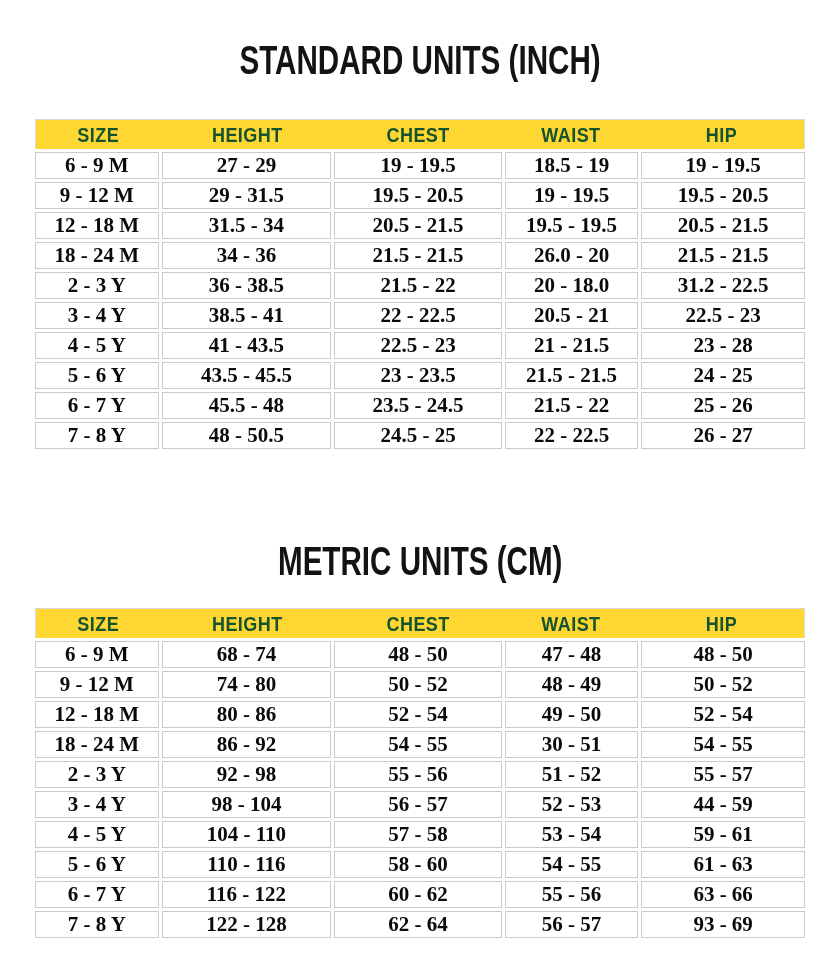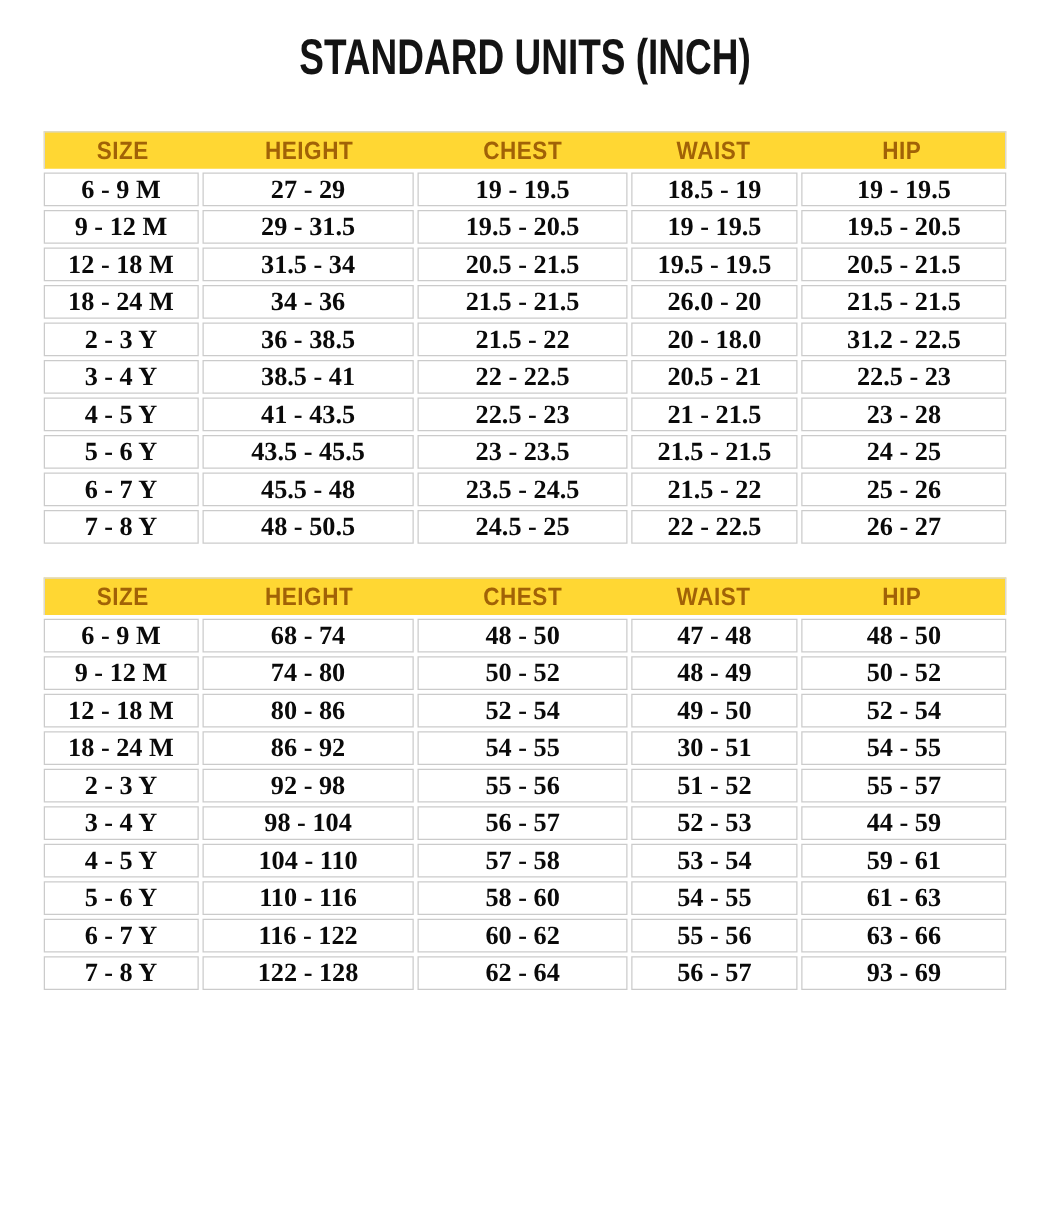--- a/index.html
+++ b/index.html
@@ -8,21 +8,21 @@
     background: #ffffff;
   }
   body {
     width: 840px;
     height: 972px;
     overflow: hidden;
     font-family: "Liberation Sans", sans-serif;
   }
   .page {
     width: 770px;
-    margin: 0 auto;
+    margin: 14px auto;
   }
   .chart-title {
     margin: 0;
     text-align: center;
     font-size: 40px;
     line-height: 46px;
     font-weight: 700;
     color: #131313;
   }
   .chart-title .squish {
@@ -41,21 +41,21 @@
     display: grid;
     grid-template-columns: 16.3% 22.4% 22.1% 17.6% 21.6%;
     align-items: center;
     border: 1px solid #d8d8d8;
     border-bottom: none;
     box-sizing: border-box;
   }
   .header-bar.bar-cm { margin-top: 24px; }
   .header-cell {
     text-align: center;
-    color: #a16207;
+    color: #14532d;
     font-weight: 700;
     font-size: 20px;
     line-height: 30px;
   }
   .header-cell .squish-sm {
     display: inline-block;
     transform: scaleX(0.9);
     transform-origin: 50% 50%;
     letter-spacing: 0.5px;
     white-space: nowrap;
@@ -176,20 +176,23 @@
             <td><span class="cell-value">48 - 50.5</span></td>
             <td><span class="cell-value">24.5 - 25</span></td>
             <td><span class="cell-value">22 - 22.5</span></td>
             <td><span class="cell-value">26 - 27</span></td>
           </tr>
         </tbody>
     </table>
   </section>
 
   <section>
+    <h1 class="chart-title title-cm">
+      <span class="squish">METRIC UNITS (CM)</span>
+    </h1>
     <div class="header-bar bar-cm">
         <div class="header-cell"><span class="squish-sm">SIZE</span></div>
         <div class="header-cell"><span class="squish-sm">HEIGHT</span></div>
         <div class="header-cell"><span class="squish-sm">CHEST</span></div>
         <div class="header-cell"><span class="squish-sm">WAIST</span></div>
         <div class="header-cell"><span class="squish-sm">HIP</span></div>
       </div>
     <table class="data-table">
       <colgroup>
         <col style="width:16.3%">

